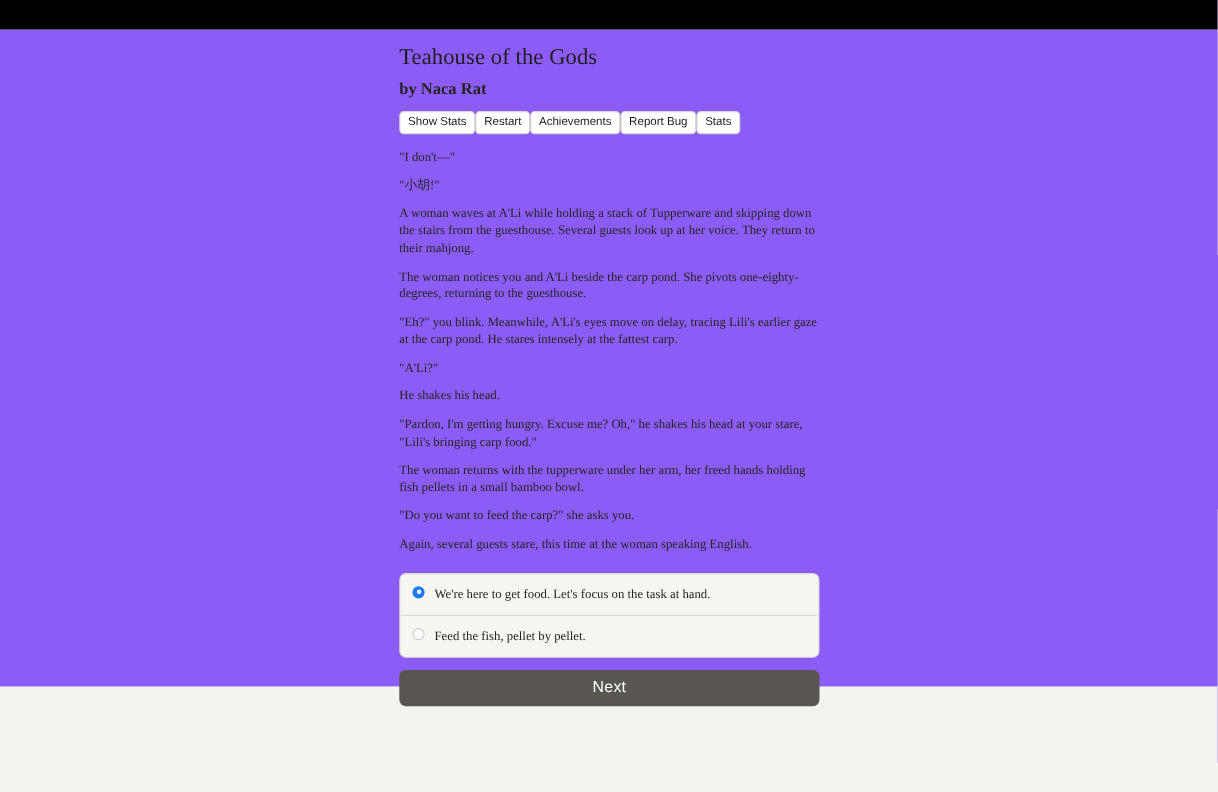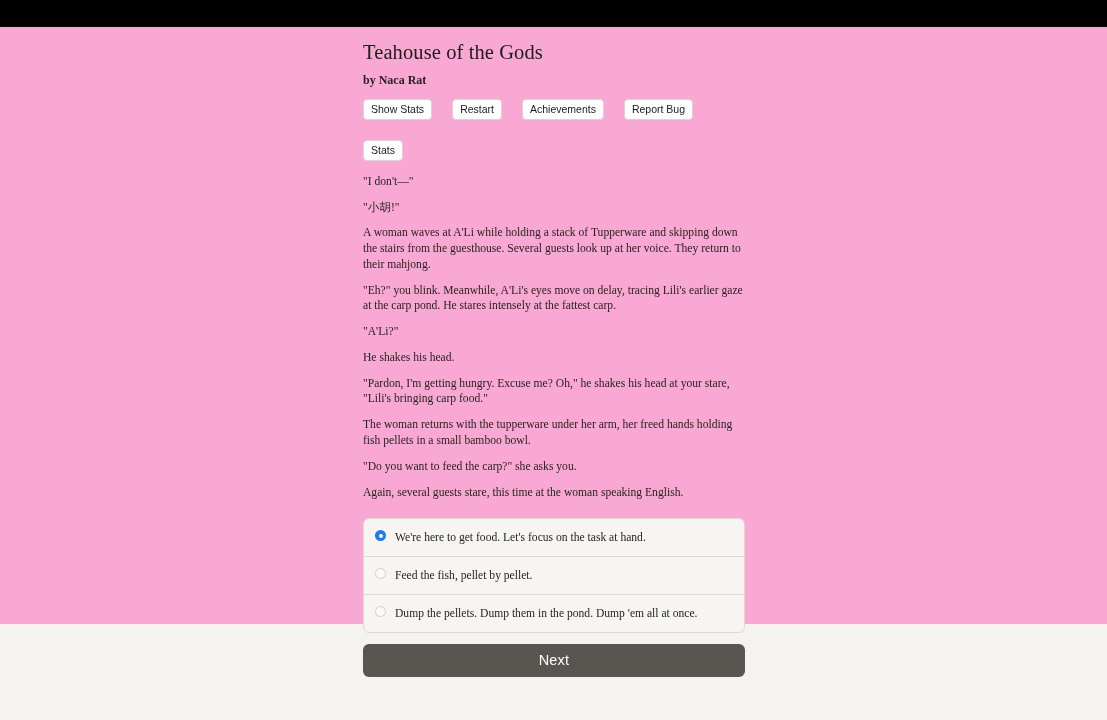--- a/index.html
+++ b/index.html
@@ -15,49 +15,49 @@
     font-family: "Liberation Serif", "DejaVu Serif", serif;
   }
   #top-bar {
     width: 100%;
     height: 27px;
     background: #000000;
   }
   #page-wrap {
     width: 100%;
     height: 597px;
-    background: #f9a8d4;
+    background: #8b5cf6;
     display: block;
   }
   #content-column {
     width: 382px;
     margin: 0 0 0 363px;
     padding-top: 12px;
   }
   #game-title {
     font-family: "Liberation Serif", "DejaVu Serif", serif;
     font-size: 20.5px;
     font-weight: normal;
     color: #1d1d1b;
     margin: 0 0 0 0;
     line-height: 1.35;
     letter-spacing: 0.1px;
   }
   #game-byline {
     font-family: "Liberation Serif", "DejaVu Serif", serif;
-    font-size: 12px;
+    font-size: 15px;
     font-weight: bold;
     color: #25231f;
     margin: 6px 0 0 0;
   }
   #toolbar {
     margin: 11px 0 0 0;
     display: flex;
     flex-wrap: wrap;
-    gap: 20px;
+    gap: 0;
     align-items: center;
   }
   .toolbar-btn {
     font-family: "Liberation Sans", "DejaVu Sans", sans-serif;
     font-size: 10.5px;
     color: #1b1b1b;
     background: #ffffff;
     border: 1px solid #d8d6d0;
     border-radius: 4px;
     padding: 3px 7px 4px 7px;
@@ -158,40 +158,37 @@
         <button class="toolbar-btn">Restart</button>
         <button class="toolbar-btn">Achievements</button>
         <button class="toolbar-btn">Report Bug</button>
         <button class="toolbar-btn">Stats</button>
       </div>
 
     <div id="story">
         <p class="story-p">"I don't—"</p>
         <p class="story-p">"小胡!"</p>
         <p class="story-p">A woman waves at A'Li while holding a stack of Tupperware and skipping down the stairs from the guesthouse. Several guests look up at her voice. They return to their mahjong.</p>
+        <p class="story-p">The woman notices you and A'Li beside the carp pond. She pivots one-eighty-degrees, returning to the guesthouse.</p>
         <p class="story-p">"Eh?" you blink. Meanwhile, A'Li's eyes move on delay, tracing Lili's earlier gaze at the carp pond. He stares intensely at the fattest carp.</p>
         <p class="story-p">"A'Li?"</p>
         <p class="story-p">He shakes his head.</p>
         <p class="story-p">"Pardon, I'm getting hungry. Excuse me? Oh," he shakes his head at your stare, "Lili's bringing carp food."</p>
         <p class="story-p">The woman returns with the tupperware under her arm, her freed hands holding fish pellets in a small bamboo bowl.</p>
         <p class="story-p">"Do you want to feed the carp?" she asks you.</p>
         <p class="story-p">Again, several guests stare, this time at the woman speaking English.</p>
       </div>
 
     <div id="choices">
         <div class="choice-row">
           <span class="radio selected"></span>
           <span class="choice-label">We're here to get food. Let's focus on the task at hand.</span>
         </div>
         <div class="choice-row">
           <span class="radio"></span>
           <span class="choice-label">Feed the fish, pellet by pellet.</span>
         </div>
-        <div class="choice-row">
-          <span class="radio"></span>
-          <span class="choice-label">Dump the pellets. Dump them in the pond. Dump 'em all at once.</span>
-        </div>
       </div>
 
     <button id="next-button">Next</button>
 
   </div>
 </div>
 
 </body></html>

